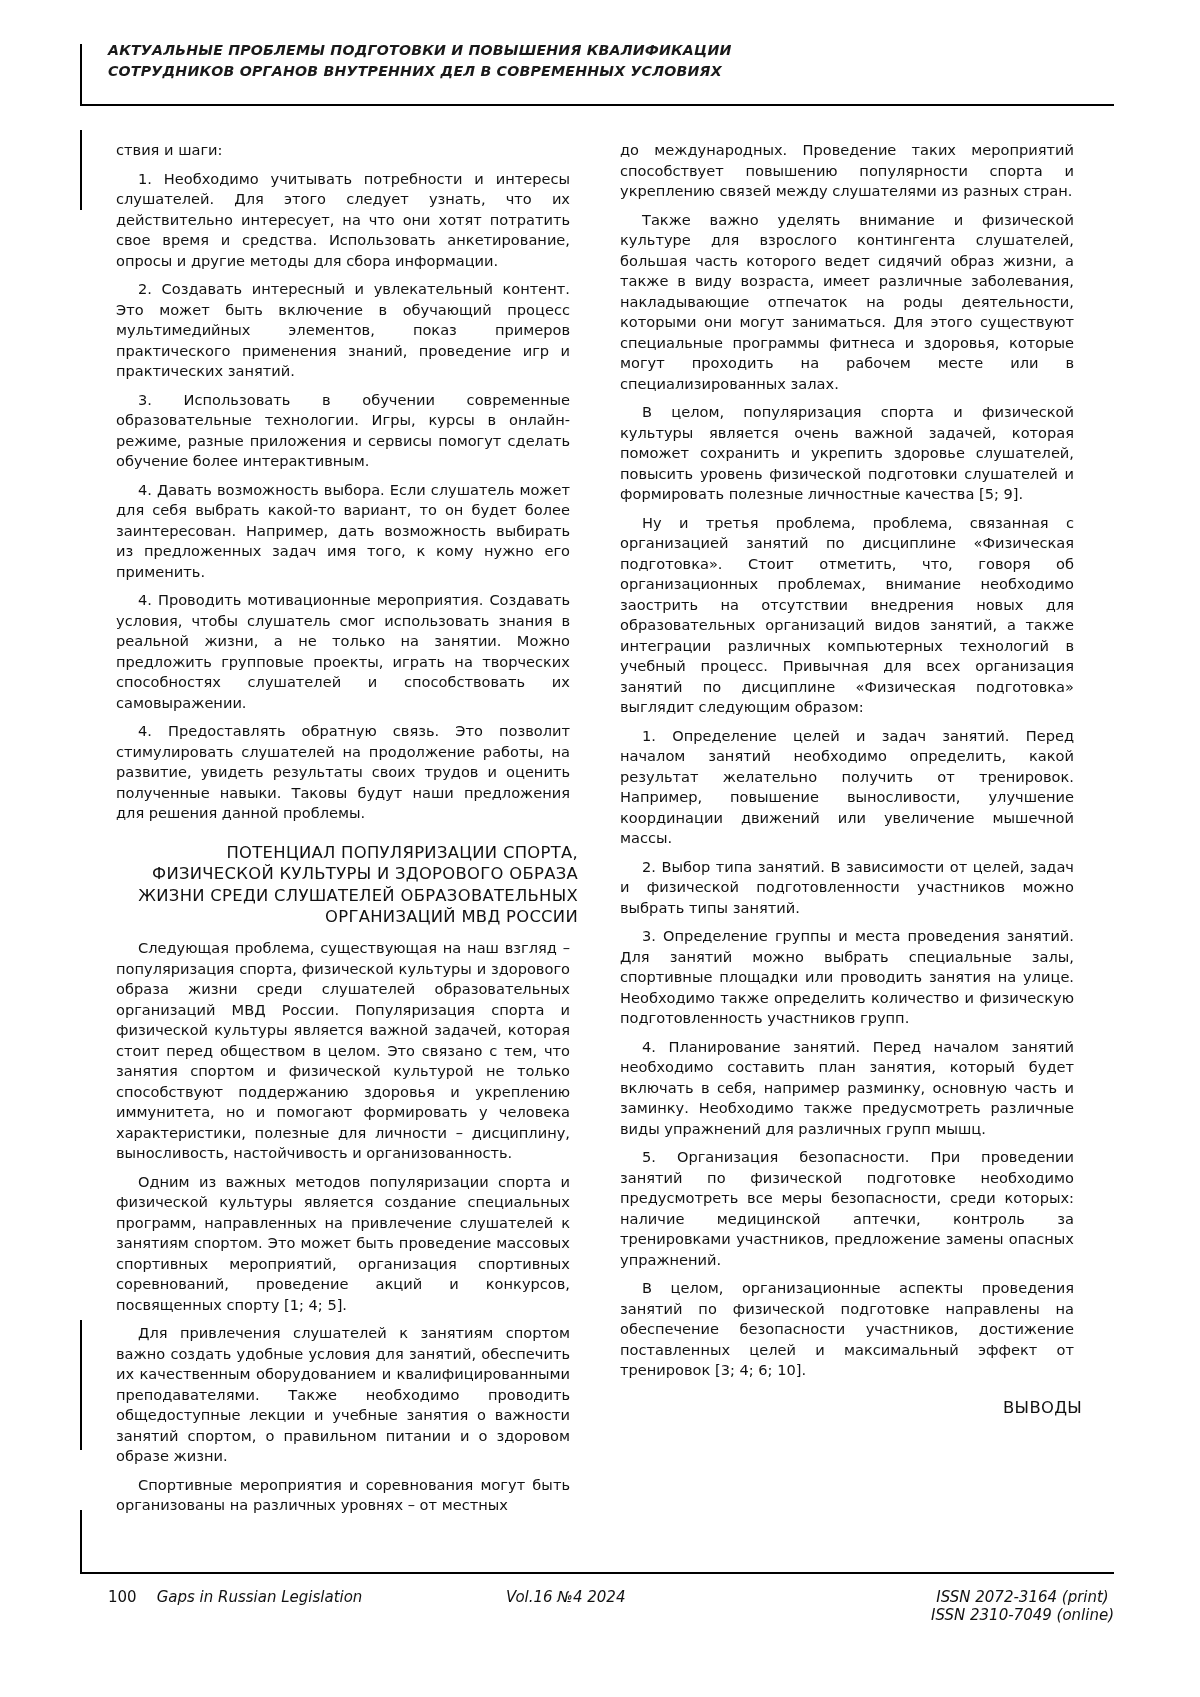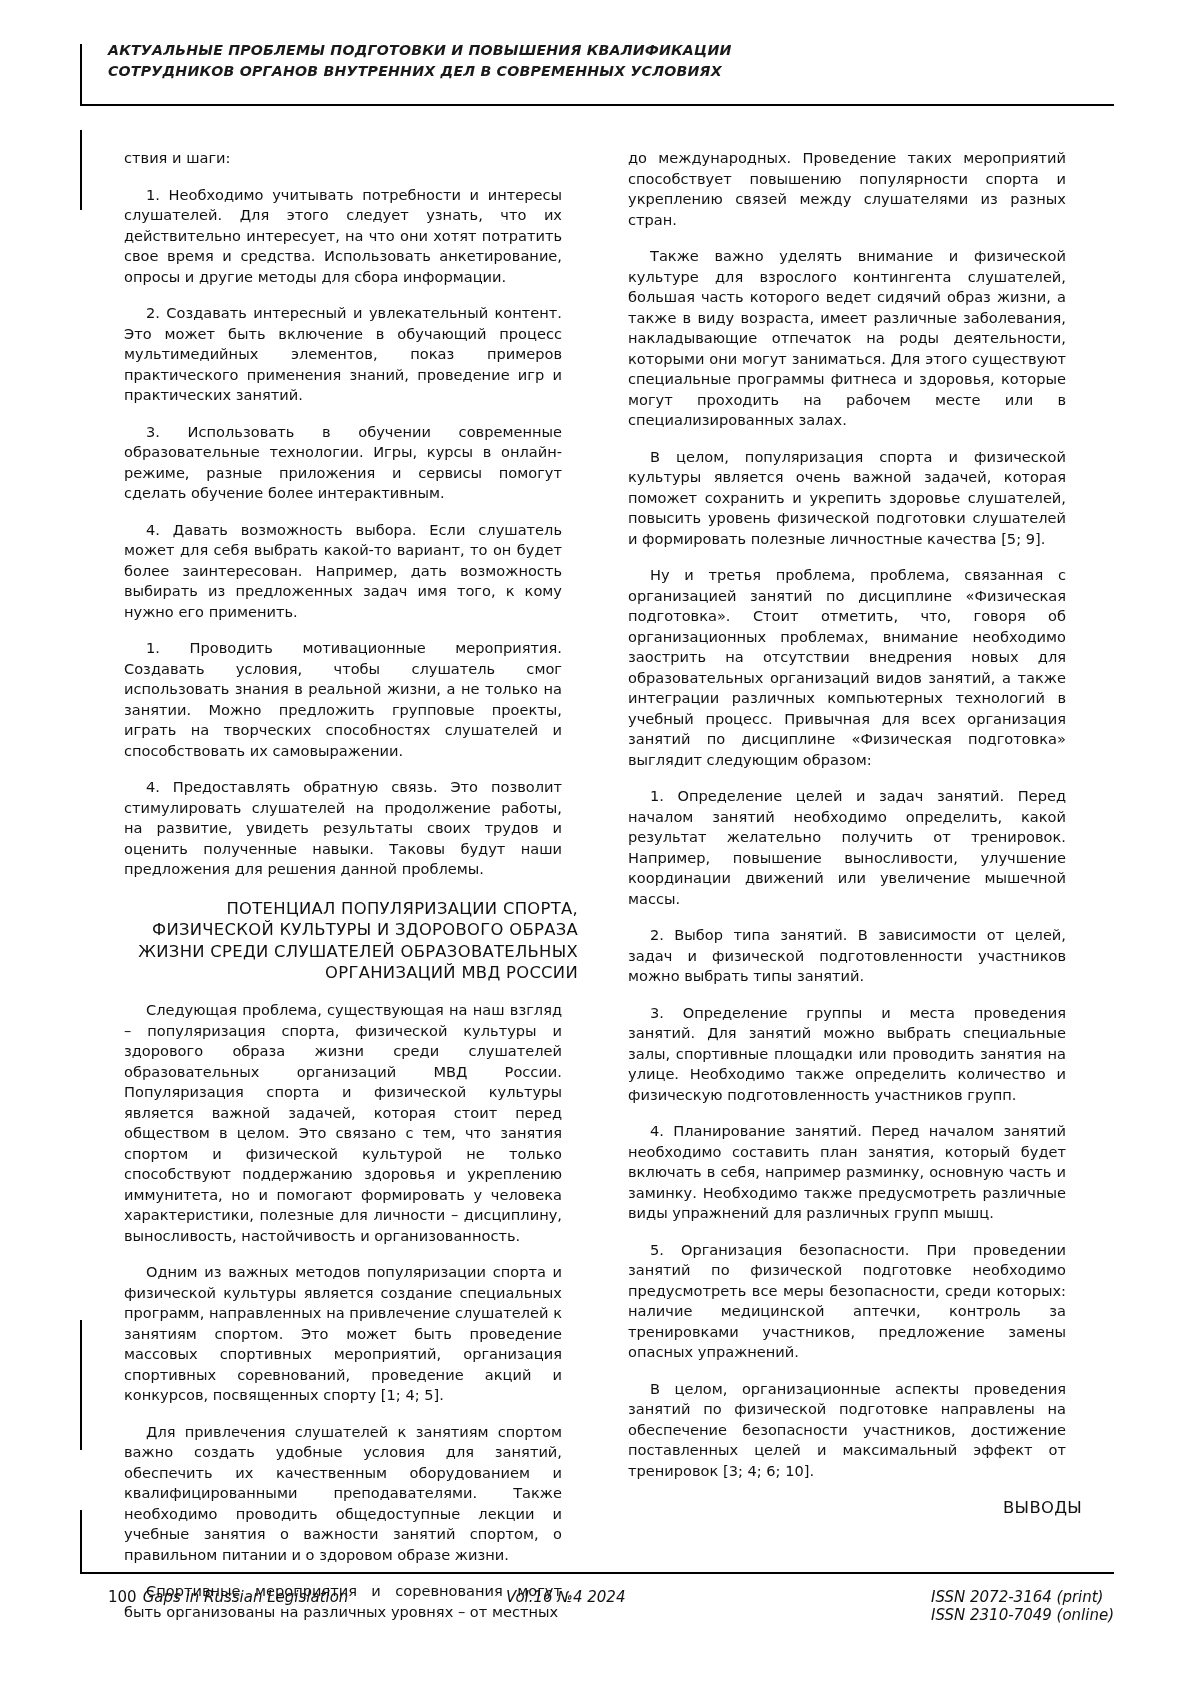--- a/index.html
+++ b/index.html
@@ -81,21 +81,21 @@
     width: 470px;
     font-size: 14.6px;
     line-height: 1.405;
     text-align: justify;
     color: #111;
   }
   .col.left { left: 108px; }
   .col.right { left: 612px; }
 
   .col p {
-    margin: 16px;
+    margin: 8px;
     text-indent: 22px;
   }
   .col p.noindent { text-indent: 0; }
 
   h2.sec {
     font-size: 16.4px;
     line-height: 1.32;
     font-weight: normal;
     letter-spacing: 0.3px;
     margin: 18px 0 10px 0;
@@ -127,23 +127,23 @@
   .footer {
     position: absolute;
     left: 108px;
     top: 1588px;
     width: 1006px;
     font-style: italic;
     font-size: 15px;
     color: #111;
   }
   .footer .fl { position: absolute; left: 0; top: 0; }
-  .footer .fl .pnum { font-style: normal; font-weight: normal; margin-right: 6px; }
+  .footer .fl .pnum { font-style: normal; font-weight: normal; margin-right: 20px; }
   .footer .fc { position: absolute; left: 398px; top: 0; }
-  .footer .fr { position: absolute; right: 0; top: 0; text-align: left; }
+  .footer .fr { position: absolute; right: 0; top: 0; text-align: center; }
   .footer .fr div { white-space: nowrap; }
 </style>
 </head>
 <body>
 
 <div class="page">
 
   <div class="vrule-a"></div>
   <div class="vrule-b"></div>
   <div class="vrule-c"></div>
@@ -153,21 +153,21 @@
     <div>СОТРУДНИКОВ ОРГАНОВ ВНУТРЕННИХ ДЕЛ В СОВРЕМЕННЫХ УСЛОВИЯХ</div>
   </div>
   <div class="rule-top"></div>
 
   <div class="col left">
     <p class="noindent">ствия и шаги:</p>
     <p>1. Необходимо учитывать потребности и интересы слушателей. Для этого следует узнать, что их действительно интересует, на что они хотят потратить свое время и средства. Использовать анкетирование, опросы и другие методы для сбора информации.</p>
     <p>2. Создавать интересный и увлекательный контент. Это может быть включение в обучающий процесс мультимедийных элементов, показ примеров практического применения знаний, проведение игр и практических занятий.</p>
     <p>3. Использовать в обучении современные образовательные технологии. Игры, курсы в онлайн-режиме, разные приложения и сервисы помогут сделать обучение более интерактивным.</p>
     <p>4. Давать возможность выбора. Если слушатель может для себя выбрать какой-то вариант, то он будет более заинтересован. Например, дать возможность выбирать из предложенных задач имя того, к кому нужно его применить.</p>
-    <p>1. Проводить мотивационные мероприятия. Создавать условия, чтобы слушатель смог использовать знания в реальной жизни, а не только на занятии. Можно предложить групповые проекты, играть на творческих способностях слушателей и способствовать их самовыражении.</p>
+    <p>4. Проводить мотивационные мероприятия. Создавать условия, чтобы слушатель смог использовать знания в реальной жизни, а не только на занятии. Можно предложить групповые проекты, играть на творческих способностях слушателей и способствовать их самовыражении.</p>
     <p>4. Предоставлять обратную связь. Это позволит стимулировать слушателей на продолжение работы, на развитие, увидеть результаты своих трудов и оценить полученные навыки. Таковы будут наши предложения для решения данной проблемы.</p>
     <h2 class="sec">ПОТЕНЦИАЛ ПОПУЛЯРИЗАЦИИ СПОРТА, ФИЗИЧЕСКОЙ КУЛЬТУРЫ И ЗДОРОВОГО ОБРАЗА ЖИЗНИ СРЕДИ СЛУШАТЕЛЕЙ ОБРАЗОВАТЕЛЬНЫХ ОРГАНИЗАЦИЙ МВД РОССИИ</h2>
     <p>Следующая проблема, существующая на наш взгляд – популяризация спорта, физической культуры и здорового образа жизни среди слушателей образовательных организаций МВД России. Популяризация спорта и физической культуры является важной задачей, которая стоит перед обществом в целом. Это связано с тем, что занятия спортом и физической культурой не только способствуют поддержанию здоровья и укреплению иммунитета, но и помогают формировать у человека характеристики, полезные для личности – дисциплину, выносливость, настойчивость и организованность.</p>
     <p>Одним из важных методов популяризации спорта и физической культуры является создание специальных программ, направленных на привлечение слушателей к занятиям спортом. Это может быть проведение массовых спортивных мероприятий, организация спортивных соревнований, проведение акций и конкурсов, посвященных спорту [1; 4; 5].</p>
     <p>Для привлечения слушателей к занятиям спортом важно создать удобные условия для занятий, обеспечить их качественным оборудованием и квалифицированными преподавателями. Также необходимо проводить общедоступные лекции и учебные занятия о важности занятий спортом, о правильном питании и о здоровом образе жизни.</p>
     <p>Спортивные мероприятия и соревнования могут быть организованы на различных уровнях – от местных</p>
   </div>
 
   <div class="col right">
     <p class="noindent">до международных. Проведение таких мероприятий способствует повышению популярности спорта и укреплению связей между слушателями из разных стран.</p>

